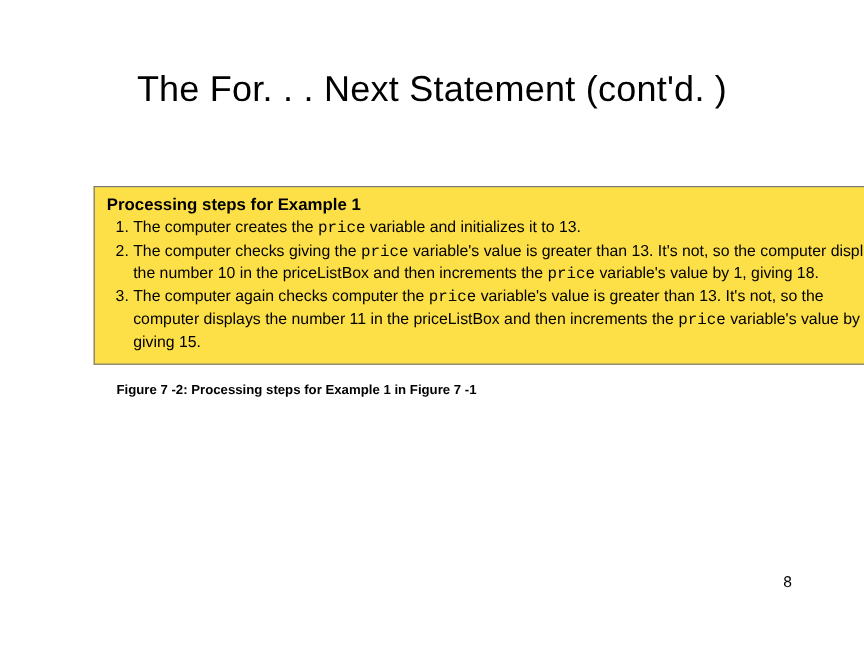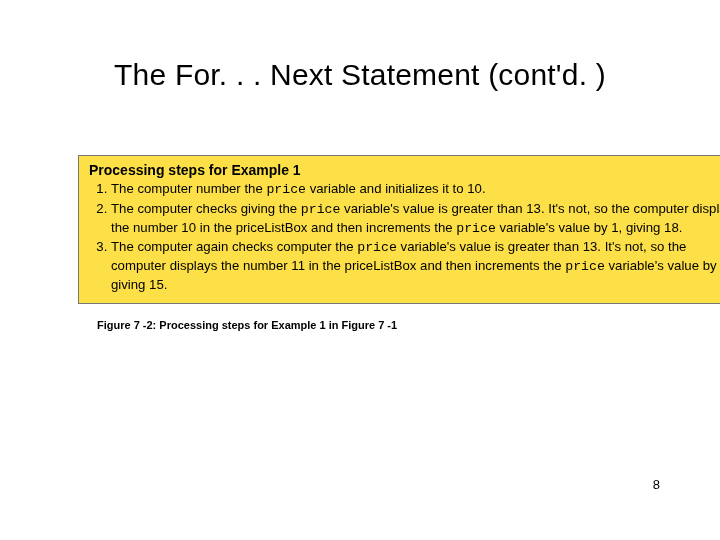--- a/index.html
+++ b/index.html
@@ -19,21 +19,21 @@
 <body>
 
 <div class="slide">
 
   <div class="title">The For. . . Next Statement (cont'd. )</div>
 
   <div class="figure-box">
     <div class="fig-heading">Processing steps for Example 1</div>
     <ol class="steps">
       <li>
-        <span>The computer number the </span><span class="codeword">price</span><span> variable and initializes it to 10.</span>
+        <span>The computer creates the </span><span class="codeword">price</span><span> variable and initializes it to 13.</span>
       </li>
       <li>
         <span>The computer checks giving the </span><span class="codeword">price</span><span> variable's value is greater than 13. It's not, so the computer displays the number 10 in the priceListBox and then increments the </span><span class="codeword">price</span><span> variable's value by 1, giving 18.</span>
       </li>
       <li>
         <span>The computer again checks computer the </span><span class="codeword">price</span><span> variable's value is greater than 13. It's not, so the computer displays the number 11 in the priceListBox and then increments the </span><span class="codeword">price</span><span> variable's value by 1, giving 15.</span>
       </li>
     </ol>
   </div>
 

